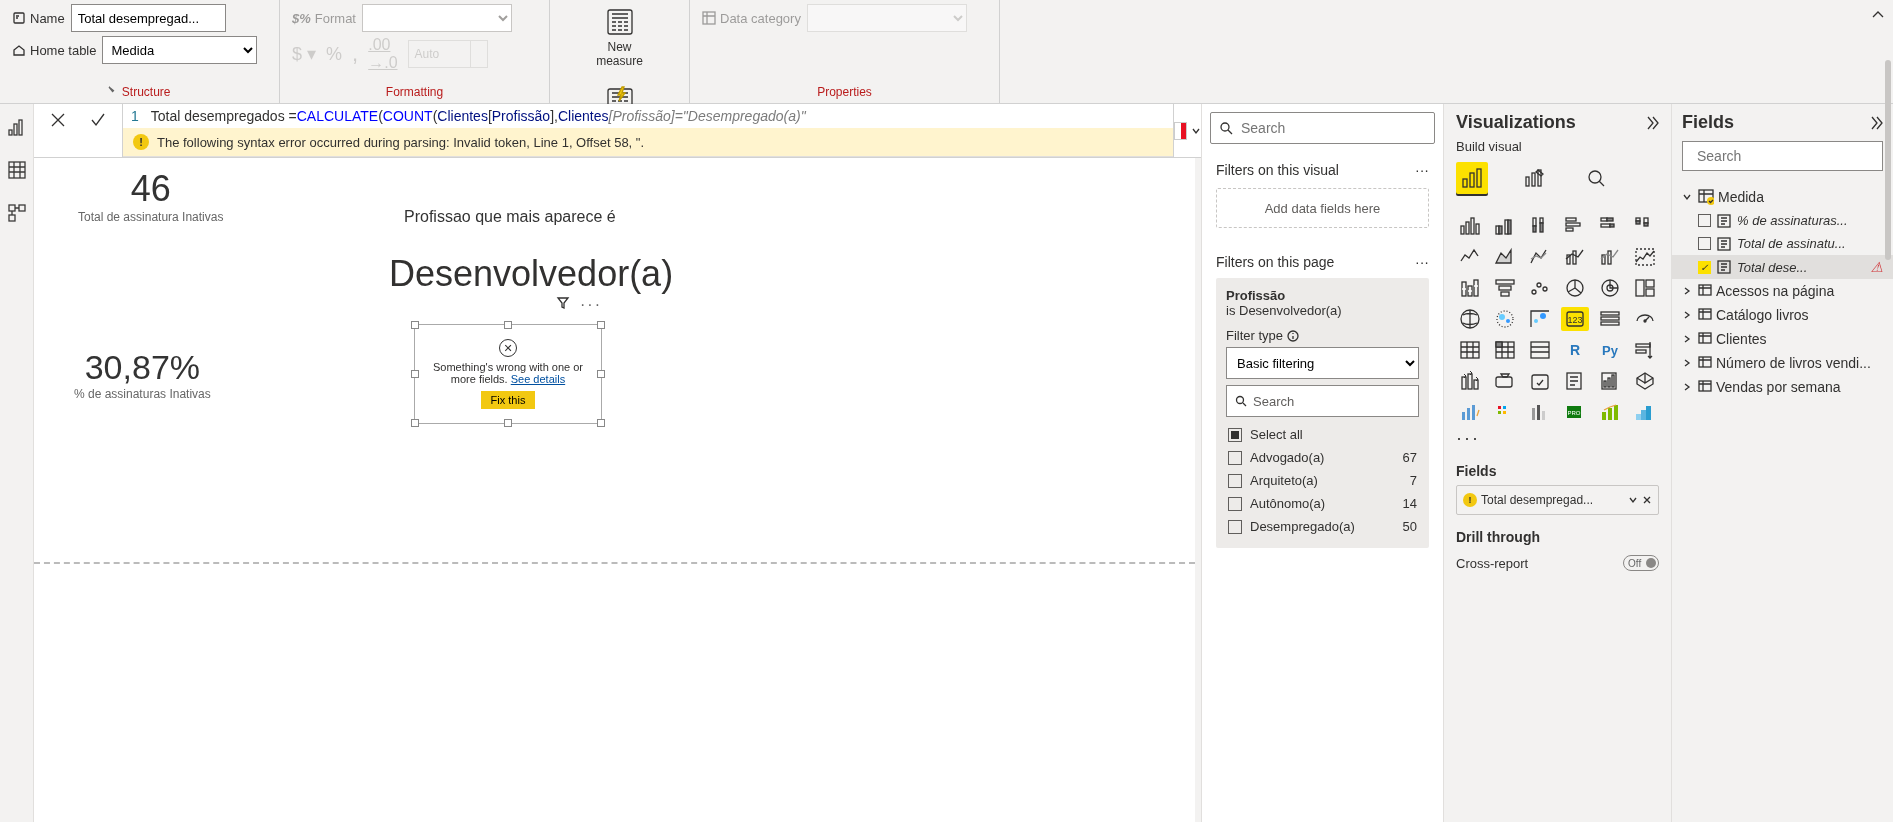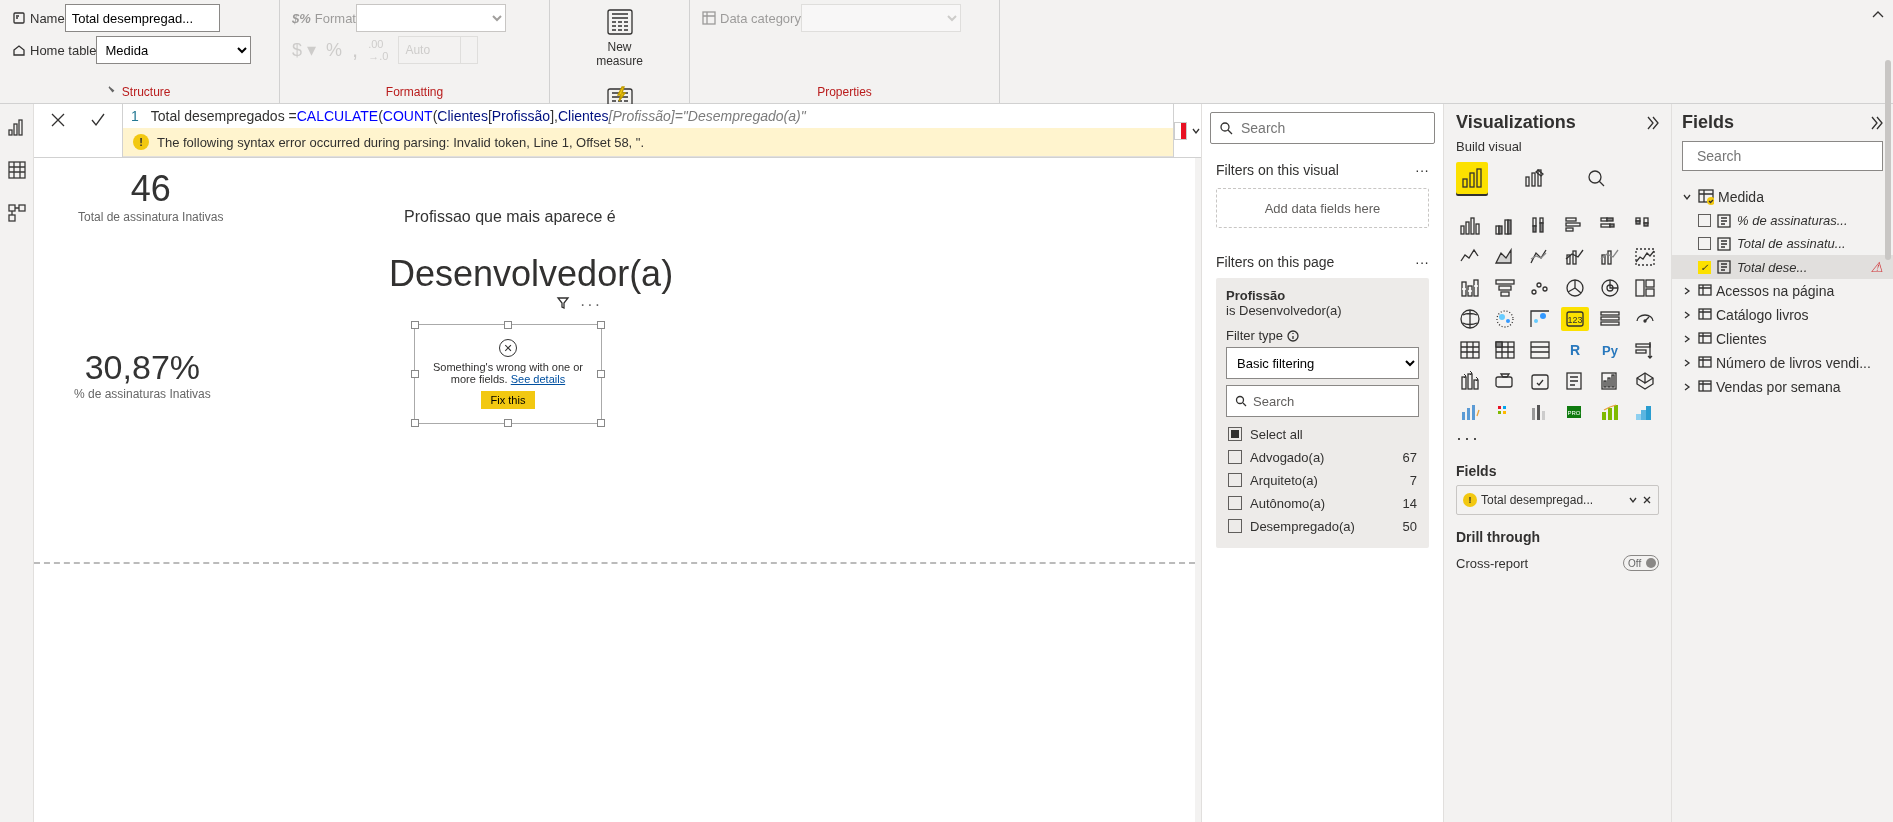--- a/index.html
+++ b/index.html
@@ -1,21 +1,21 @@
 <!DOCTYPE html>
 <html><head>
 <meta charset="utf-8">
 <style>
   * { box-sizing: border-box; margin: 0; padding: 0; font-family: 'Segoe UI', Arial, sans-serif; }
   body { background: #f3f2f1; color: #323130; font-size: 13px; overflow: hidden; }
   .ribbon { display: flex; background: #f3f2f1; border-bottom: 1px solid #d1d1d1; height: 104px; }
   .ribbon-group { display: flex; flex-direction: column; border-right: 1px solid #d1d1d1; padding: 4px 12px 0; }
   .ribbon-group-content { display: flex; flex-direction: column; gap: 4px; flex: 1; }
   .ribbon-group-label { text-align: center; font-size: 12px; color: #b91c1c; padding: 2px 0 4px; }
-  .ribbon-row { display: flex; align-items: center; }
+  .ribbon-row { display: flex; align-items: center; gap: 6px; }
   .ribbon-label { font-size: 13px; display: flex; align-items: center; gap: 4px; }
   .ribbon-input { height: 28px; border: 1px solid #8a8886; padding: 0 6px; font-size: 13px; background: #fff; width: 155px; }
   .ribbon-select { height: 28px; border: 1px solid #8a8886; font-size: 13px; background: #fff; width: 155px; padding: 0 4px; }
   .ribbon-select.disabled, .ribbon-input.disabled { color: #a19f9d; border-color: #c8c6c4; background: #fff; }
   .ribbon-format-row { display: flex; align-items: center; gap: 10px; color: #a19f9d; font-size: 18px; }
   .spin-small { width: 80px; height: 28px; border: 1px solid #c8c6c4; display: flex; align-items: center; padding-left: 6px; color: #a19f9d; font-size: 12px; position: relative; }
   .spin-small::after { content: ''; position: absolute; right: 0; top: 0; width: 16px; height: 100%; border-left: 1px solid #c8c6c4; }
   .calc-buttons { display: flex; gap: 12px; }
   .calc-btn { display: flex; flex-direction: column; align-items: center; cursor: pointer; padding: 2px; font-size: 12px; line-height: 1.2; text-align: center; }
   .calc-icon { width: 32px; height: 32px; margin-bottom: 2px; }
@@ -61,21 +61,21 @@
   .section-head { display: flex; justify-content: space-between; align-items: center; font-size: 14px; color: #323130; }
   .add-fields { margin-top: 10px; height: 40px; border: 1px dashed #c8c6c4; border-radius: 2px; display: flex; align-items: center; justify-content: center; font-size: 13px; color: #605e5c; }
   .filter-card { background: #edebe9; border-radius: 2px; padding: 10px; margin-top: 8px; }
   .filter-card-title { font-weight: 600; font-size: 13px; }
   .filter-card-sub { font-size: 13px; color: #323130; }
   .filter-type-label { font-size: 13px; margin-top: 10px; display: flex; align-items: center; gap: 4px; }
   .filter-type-select { width: 100%; height: 32px; border: 1px solid #8a8886; margin-top: 4px; font-size: 13px; padding: 0 6px; background: #fff; }
   .filter-search { width: 100%; height: 32px; border: 1px solid #8a8886; margin-top: 6px; display: flex; align-items: center; padding: 0 8px; gap: 6px; background: #fff; }
   .filter-list { margin-top: 6px; }
   .filter-row { display: flex; align-items: center; justify-content: space-between; padding: 4px 2px; font-size: 13px; }
-  .filter-row label { display: flex; align-items: flex-start; gap: 8px; }
+  .filter-row label { display: flex; align-items: center; gap: 8px; }
   .sq-check { width: 14px; height: 14px; border: 1px solid #605e5c; display: inline-flex; align-items: center; justify-content: center; }
   .sq-check.filled::after { content:''; width: 8px; height: 8px; background: #323130; }
   .viz-pane { width: 228px; background: #f3f2f1; border-left: 1px solid #e1dfdd; display: flex; flex-direction: column; padding: 8px 12px; }
   .pane-title { font-size: 18px; font-weight: 600; display: flex; justify-content: space-between; align-items: center; }
   .build-label { font-size: 13px; margin-top: 6px; }
   .builder-tabs { display: flex; gap: 30px; margin-top: 8px; padding-bottom: 6px; }
   .builder-tab { width: 32px; height: 32px; display: flex; align-items: center; justify-content: center; }
   .builder-tab.active { background: #fce100; border-radius: 2px; box-shadow: 0 2px 0 #323130; }
   .viz-grid { display: grid; grid-template-columns: repeat(6, 28px); gap: 7px; margin-top: 14px; }
   .viz-item { width: 28px; height: 24px; display: flex; align-items: center; justify-content: center; cursor: pointer; border-radius: 2px; }
@@ -149,21 +149,21 @@
         <span class="ribbon-label icon-disabled">
           <span style="font-style:italic;font-weight:bold;">$%</span>
           <span>Format</span>
         </span>
         <select class="ribbon-select disabled" style="width:150px;"></select>
       </div>
       <div class="ribbon-format-row icon-disabled">
         <span>$ ▾</span>
         <span>%</span>
         <span style="font-size:22px;">,</span>
-        <span style="font-size:11px;">.00<br>→.0</span>
+        <span style="font-size:16px;text-decoration:underline;">.00<br>→.0</span>
         <div class="spin-small">Auto</div>
       </div>
     </div>
     <div class="ribbon-group-label">Formatting</div>
   </div>
 
   <div class="ribbon-group" style="width:140px;">
     <div class="ribbon-group-content calc-buttons">
       <div class="calc-btn">
         <svg class="calc-icon">

